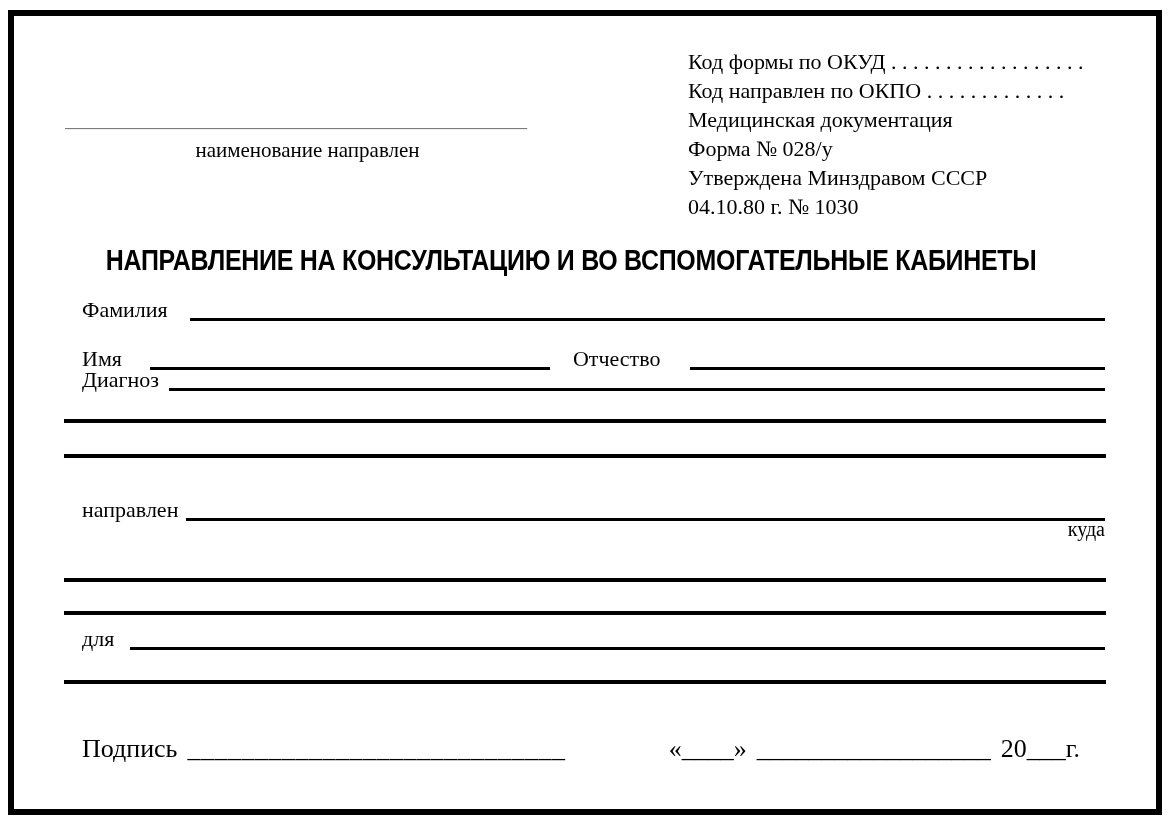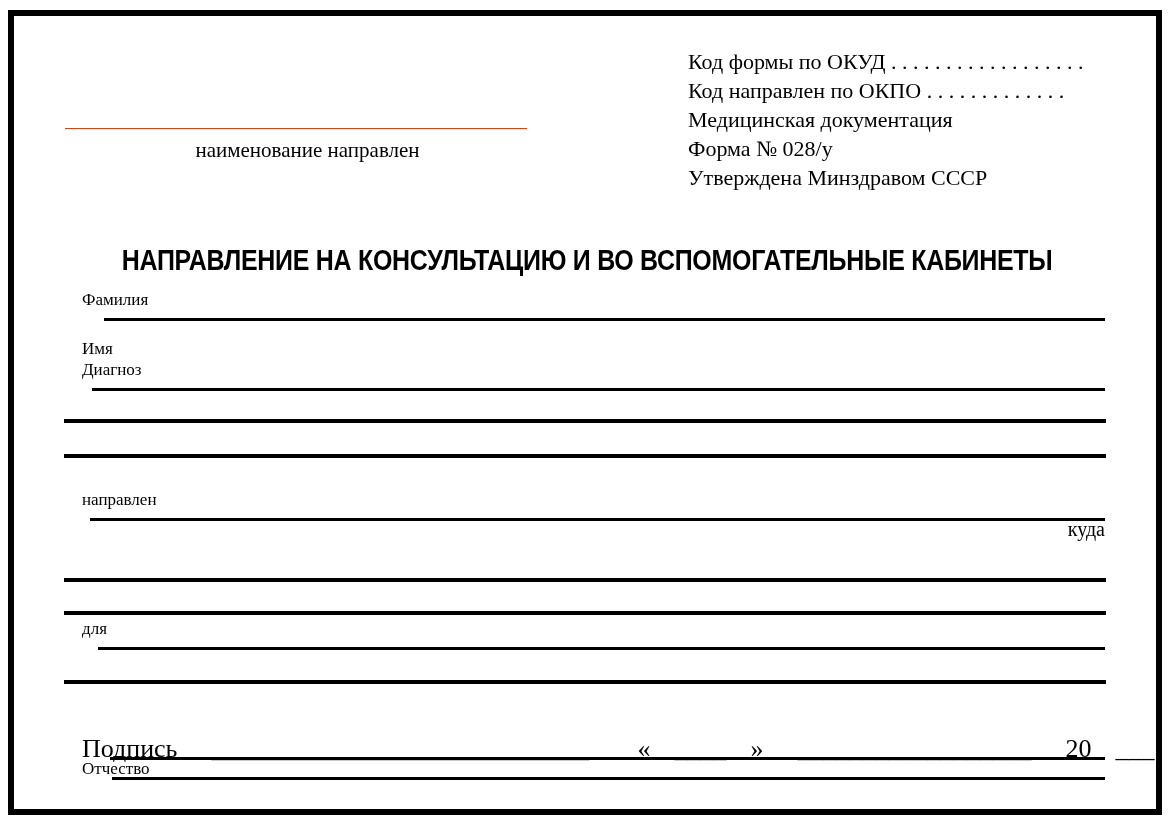--- a/index.html
+++ b/index.html
@@ -21,21 +21,21 @@
   }
   
   .inst-line {
     position: absolute;
     left: 65px; top: 108px;
     width: 485px;
     font-size: 22px;
     line-height: 22px;
     white-space: nowrap;
     overflow: hidden;
-    color: #c2410c;
+    color: #737373;
   }
   .inst-caption {
     position: absolute;
     left: 65px; top: 138px;
     width: 485px;
     text-align: center;
     font-size: 21px;
   }
   
   .codes {
@@ -44,41 +44,40 @@
     width: 460px;
     font-size: 22px;
     line-height: 29px;
     white-space: nowrap;
     margin-left: 28px;
   }
   
   .title {
     position: absolute;
     left: 30px; right: 30px; top: 244px;
-    text-align: center;
     font-family: "Liberation Sans", "DejaVu Sans", sans-serif;
     font-weight: bold;
     font-size: 29px;
   }
   .title-inner {
     display: inline-block;
     white-space: nowrap;
     transform: scaleX(0.86);
     transform-origin: center;
     letter-spacing: -0.3px;
   }
   
   .row {
     position: absolute;
     left: 82px; right: 69px;
     height: 30px;
     display: flex;
-    font-size: 17px;
+    align-items: flex-end;
+    font-size: 22px;
     line-height: 1;
-    flex-direction: column;
   }
   .lbl { white-space: nowrap; }
   .wline {
     flex: 1;
     height: 100%;
     border-bottom: 3px solid #000000;
   }
   .wline.fixed { flex: 0 0 400px; }
   
   .sep {
@@ -99,21 +98,20 @@
   
   .sig-row {
     position: absolute;
     left: 82px; right: 94px;
     top: 736px;
     display: flex;
     align-items: baseline;
     font-size: 26px;
     line-height: 1;
     white-space: nowrap;
-    gap: 24px;
   }
   .sig-row .spacer { flex: 1; }
   .sig-underline { letter-spacing: 0.5px; font-style: italic; }
   .m-l-sm { margin-left: 0; }
   .m-l-md { margin-left: 10px; }
 </style>
 </head>
 <body>
 
 <div class="page">
@@ -121,35 +119,36 @@
 
   <div class="inst-line">__________________________________________</div>
   <div class="inst-caption">наименование направлен</div>
 
   <div class="codes">
     <div>Код формы по ОКУД . . . . . . . . . . . . . . . . . .</div>
     <div>Код направлен по ОКПО . . . . . . . . . . . . .</div>
     <div>Медицинская документация</div>
     <div>Форма № 028/у</div>
     <div>Утверждена Минздравом СССР</div>
+    <div>04.10.80 г. № 1030</div>
   </div>
 
   <div class="title">
     <span class="title-inner">НАПРАВЛЕНИЕ НА КОНСУЛЬТАЦИЮ И ВО ВСПОМОГАТЕЛЬНЫЕ КАБИНЕТЫ</span>
   </div>
 
   <div class="row" style="top:291px">
     <span class="lbl">Фамилия</span>
     <span class="wline" style="margin-left:22px"></span>
   </div>
 
   <div class="row" style="top:340px">
     <span class="lbl">Имя</span>
     <span class="wline fixed" style="margin-left:28px"></span>
-    <span class="lbl" style="">Отчество</span>
+    <span class="lbl" style="margin-left:23px">Отчество</span>
     <span class="wline" style="margin-left:30px"></span>
   </div>
 
   <div class="row" style="top:361px">
     <span class="lbl">Диагноз</span>
     <span class="wline" style="margin-left:10px"></span>
   </div>
 
   <div class="sep" style="top:419px"></div>
   <div class="sep" style="top:454px"></div>

